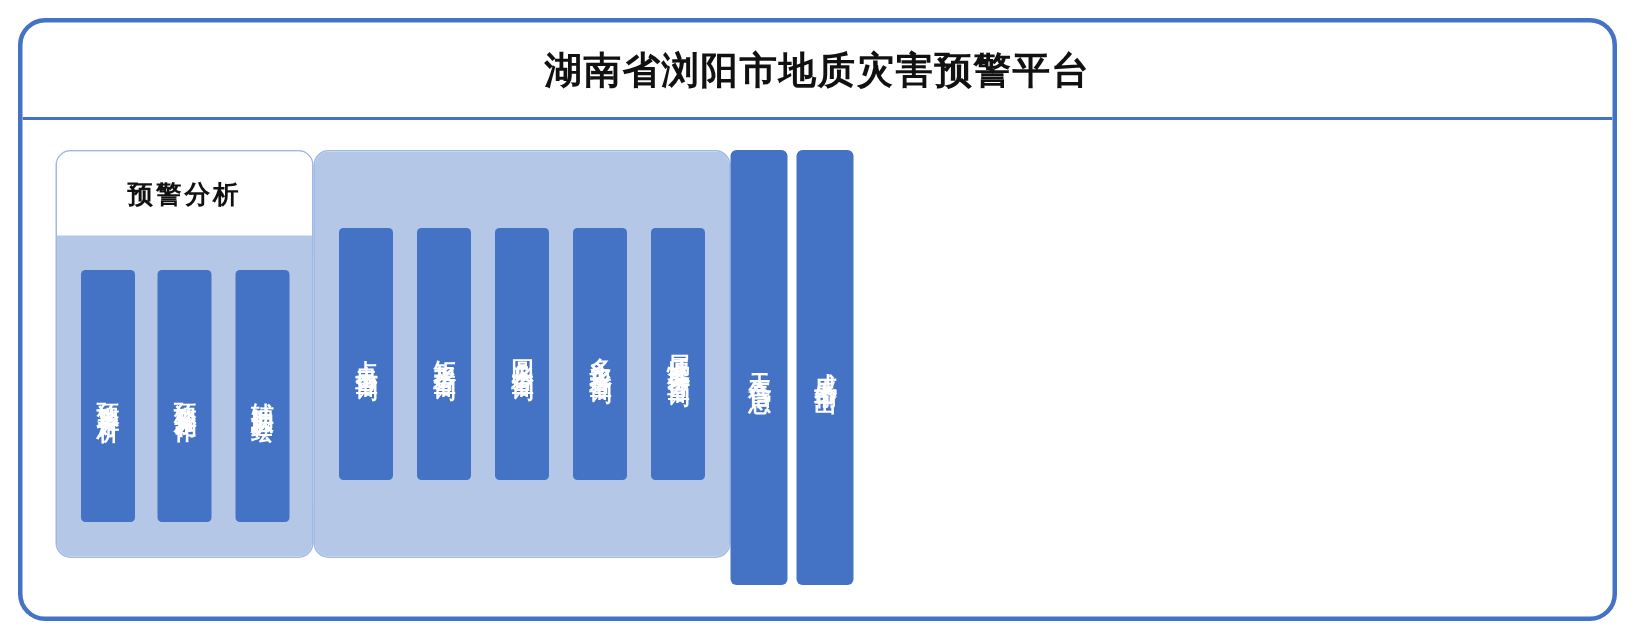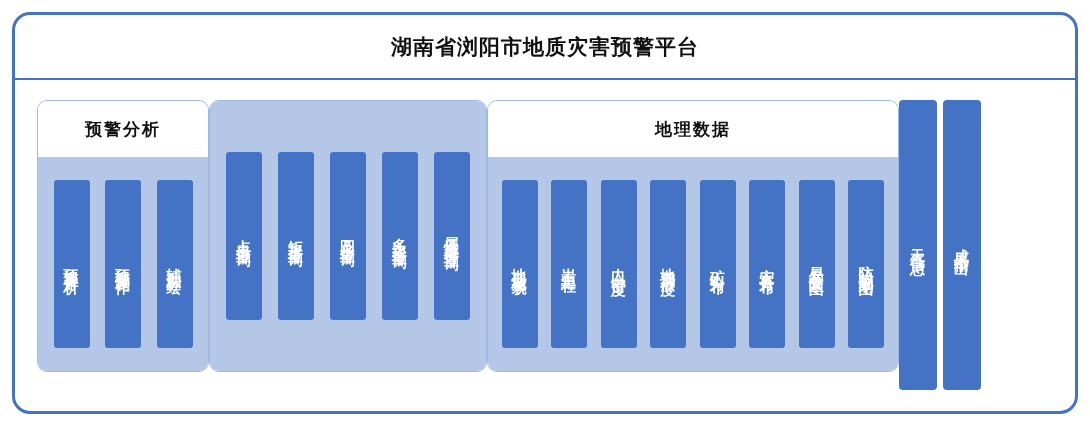--- a/index.html
+++ b/index.html
@@ -10,21 +10,21 @@
   }
   .frame {
     position:absolute; left:12px; top:12px; right:12px; bottom:12px;
     border:3px solid var(--border,#4472C4); border-radius:18px;
     background:#ffffff; display:flex; flex-direction:column; overflow:hidden;
   }
   .title-bar {
     height:63px; flex:0 0 auto;
     border-bottom:2px solid var(--border,#4472C4);
     display:flex; align-items:center; justify-content:center;
-    font-size:21px; font-weight:bold; color:#111; letter-spacing:1px;
+    font-size:25px; font-weight:bold; color:#111; letter-spacing:1px;
   }
   .content {
     flex:1; display:flex; align-items:flex-start;
     padding:20px 16px 0 22px; 
   }
   .group {
     height:272px; box-sizing:border-box;
     border:1.5px solid #9DB9E4; border-radius:10px;
     background:#ffffff; overflow:hidden;
     display:flex; flex-direction:column; flex:0 0 auto;
@@ -78,31 +78,18 @@
     <div class="group g1">
       <div class="group-body">
         <div class="bar vtext">点击查询</div>
         <div class="bar vtext">矩形查询</div>
         <div class="bar vtext">圆形查询</div>
         <div class="bar vtext">多边形查询</div>
         <div class="bar vtext">属性条件查询</div>
       </div>
     </div>
 
-    <div class="group g2">
-      <div class="group-header">地理数据</div>
-      <div class="group-body">
-        <div class="bar vtext">地形地貌</div>
-        <div class="bar vtext">岩土工程</div>
-        <div class="bar vtext">人口密度</div>
-        <div class="bar vtext">地震烈度</div>
-        <div class="bar vtext">矿山分布</div>
-        <div class="bar vtext">灾害分布</div>
-        <div class="bar vtext">易发分区图</div>
-        <div class="bar vtext">防治规划图</div>
-      </div>
-    </div>
 
     <div class="standalone vtext">天气信息</div>
     <div class="standalone vtext second">成果输出</div>
 
   </div>
 </div>
 
 </body></html>

